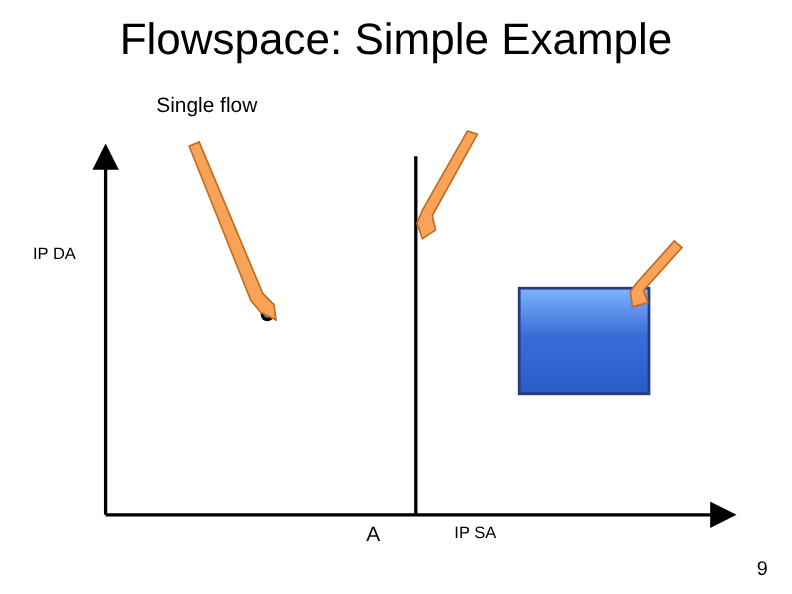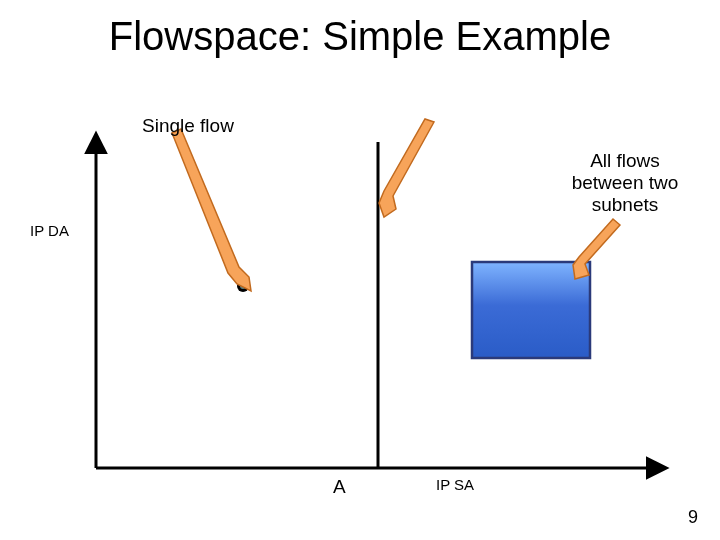--- a/index.html
+++ b/index.html
@@ -113,26 +113,23 @@
       <path d="M 620 225
                L 585 264
                L 589 275
                L 575 279
                L 573 265
                L 579 257
                L 613 219 Z" fill="#f7a45a" stroke="#c26a1e" stroke-width="1.5"></path>
     </g>
   </svg>
 
-  <div class="label" style="left:142px; top:115px;">Single flow</div>
+  <div class="label" style="left:142px; top:86px;">Single flow</div>
 
 
-  <div class="label center" style="left:555px; top:150px; width:140px; white-space:pre-line;">All flows
-between two
-subnets</div>
 
   <div class="axis-label" style="left:30px; top:222px;">IP DA</div>
-  <div class="axis-label" style="left:436px; top:476px;">IP SA</div>
+  <div class="axis-label" style="left:413px; top:476px;">IP SA</div>
   <div class="tick-label" style="left:333px; top:476px;">A</div>
 
   <div class="page-num">9</div>
 
 </div>
 
 </body></html>

